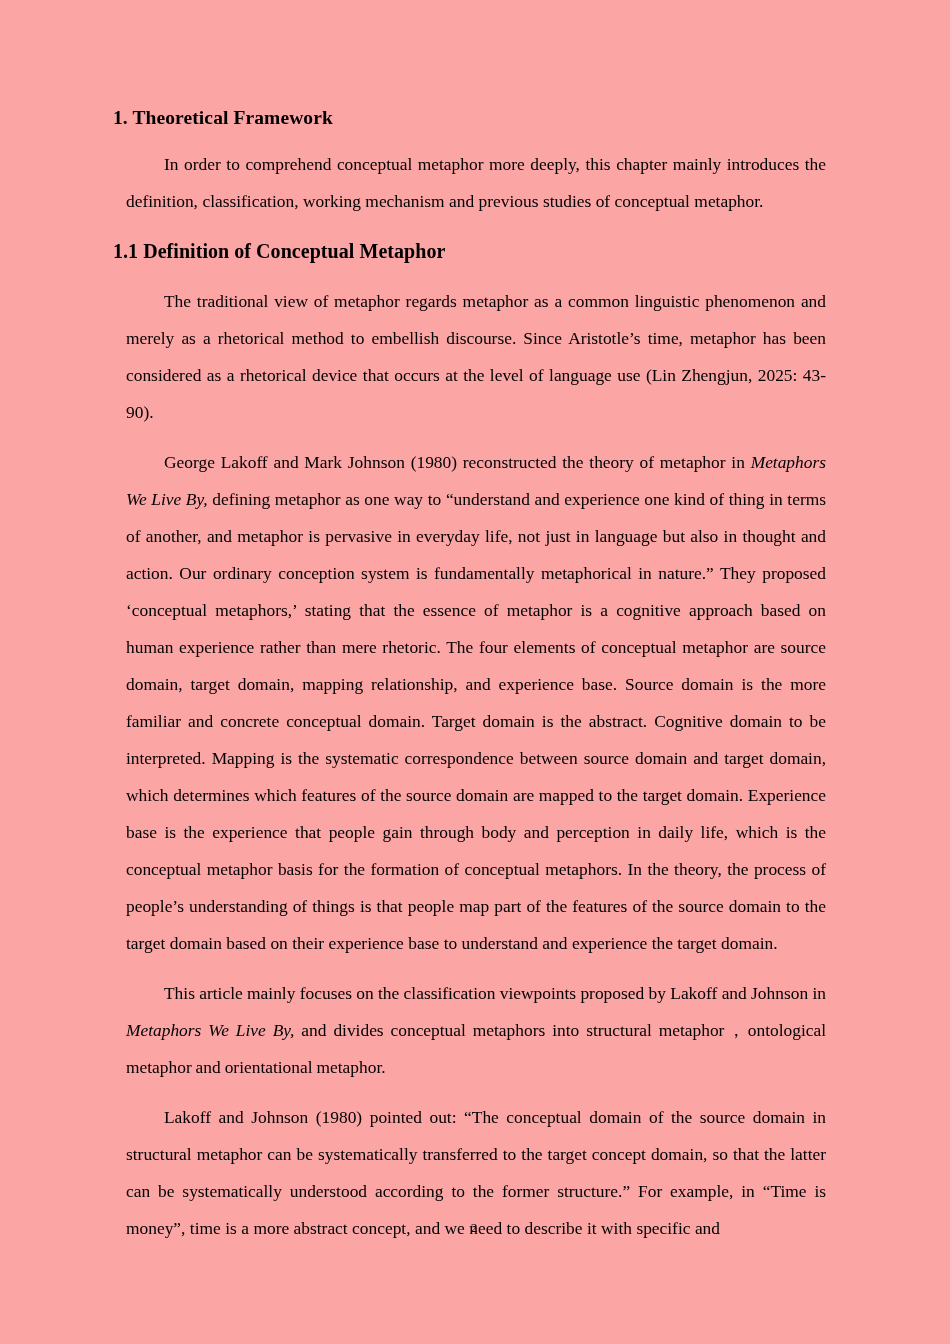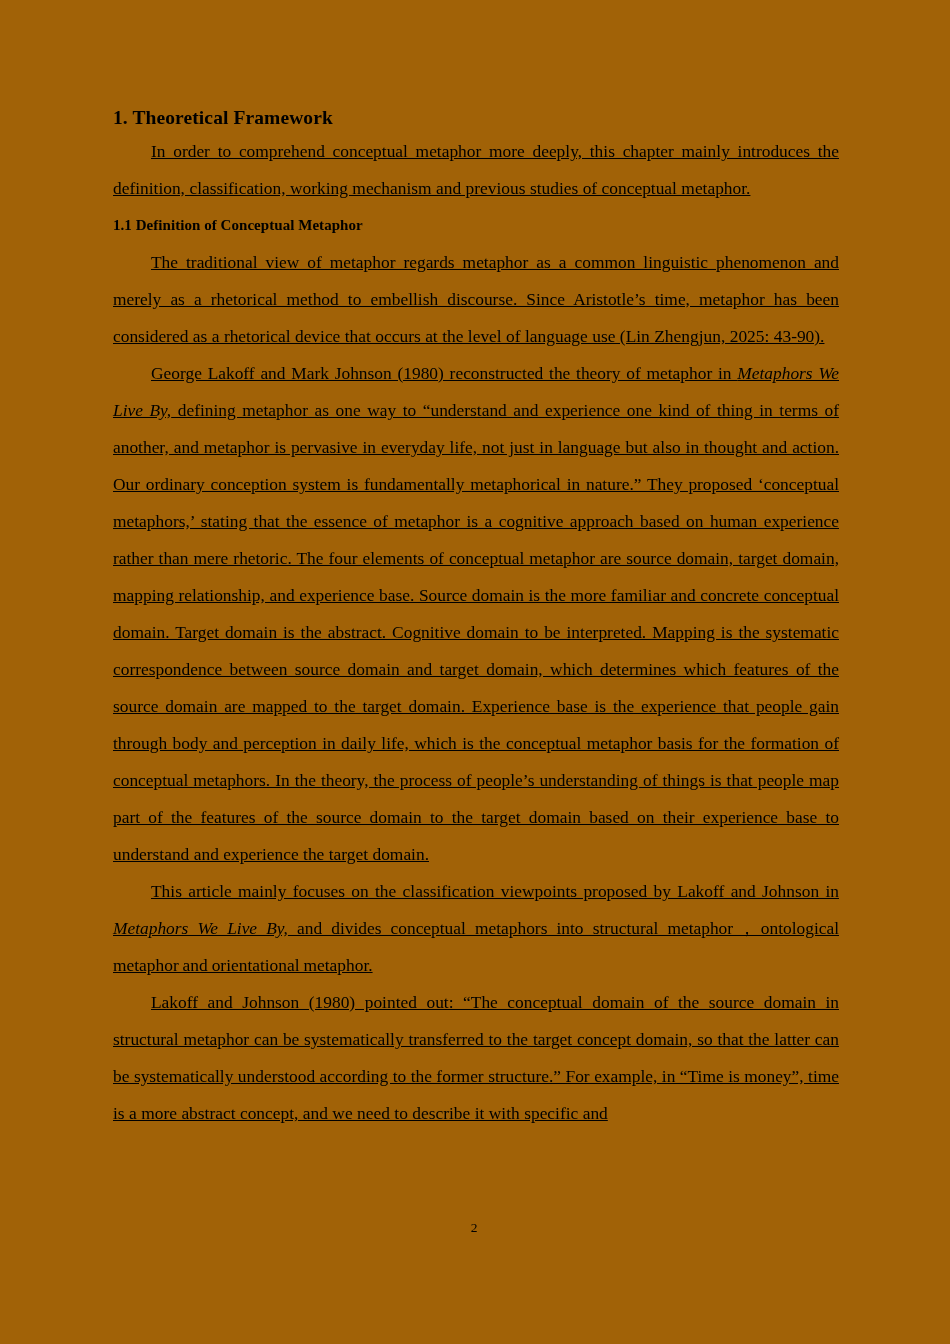--- a/index.html
+++ b/index.html
@@ -14,53 +14,52 @@
     font-family: "Liberation Serif", "DejaVu Serif", serif;
     color: #000000;
     -webkit-font-smoothing: antialiased;
   }
   .page {
     position: absolute;
     left: 0;
     top: 0;
     width: 950px;
     height: 1344px;
-    background: #a16207;
+    background: #fca5a5;
     overflow: hidden;
   }
   .content {
     position: absolute;
     left: 113px;
     top: 103px;
     width: 726px;
   }
   h1.heading-1 {
     font-size: 19.5px;
     font-weight: bold;
     line-height: 30px;
     margin: 0 0 0 0;
     letter-spacing: 0.1px;
   }
   h2.heading-2 {
-    font-size: 15px;
+    font-size: 20px;
     font-weight: bold;
     line-height: 37px;
     margin: 0;
     letter-spacing: 0.05px;
   }
   p.body-para {
     font-size: 17.4px;
     line-height: 37px;
-    margin: 0;
+    margin: 13px;
     text-align: justify;
     text-justify: inter-word;
     text-indent: 38px;
     hyphens: none;
     word-spacing: 0.1px;
-    text-decoration: underline;
   }
   p.body-para.tight {
     word-spacing: -0.4px;
   }
   i, em {
     font-style: italic;
   }
   .page-number {
     position: absolute;
     left: 0;

